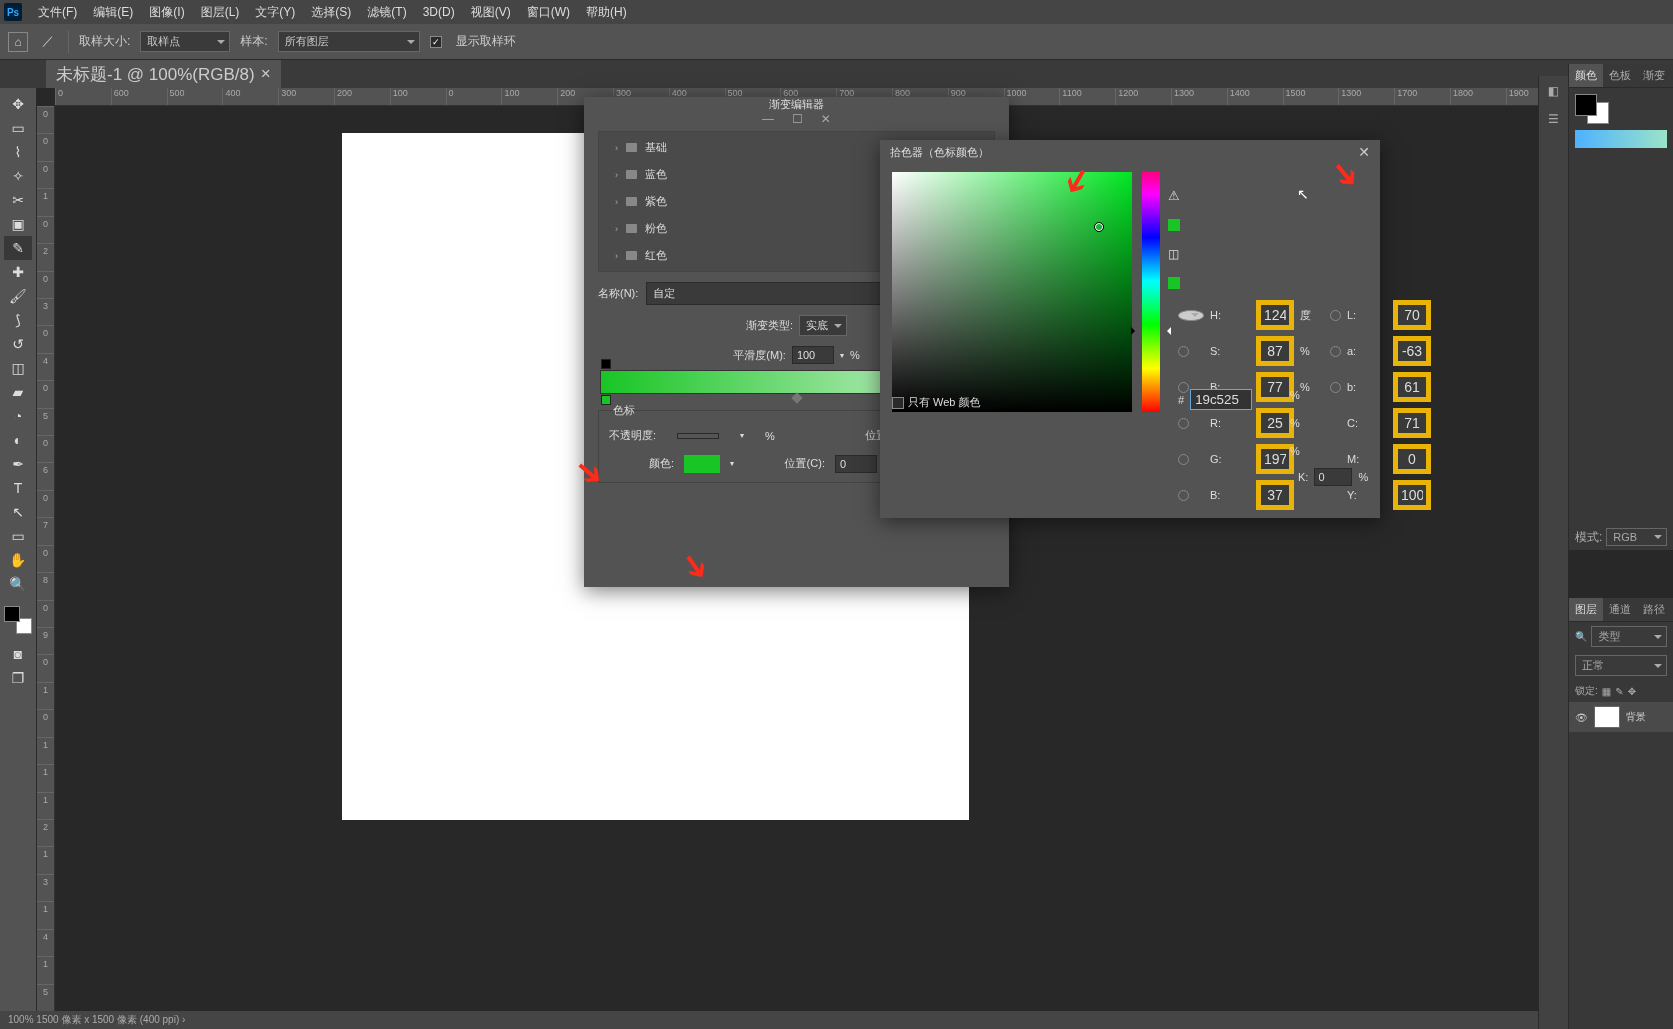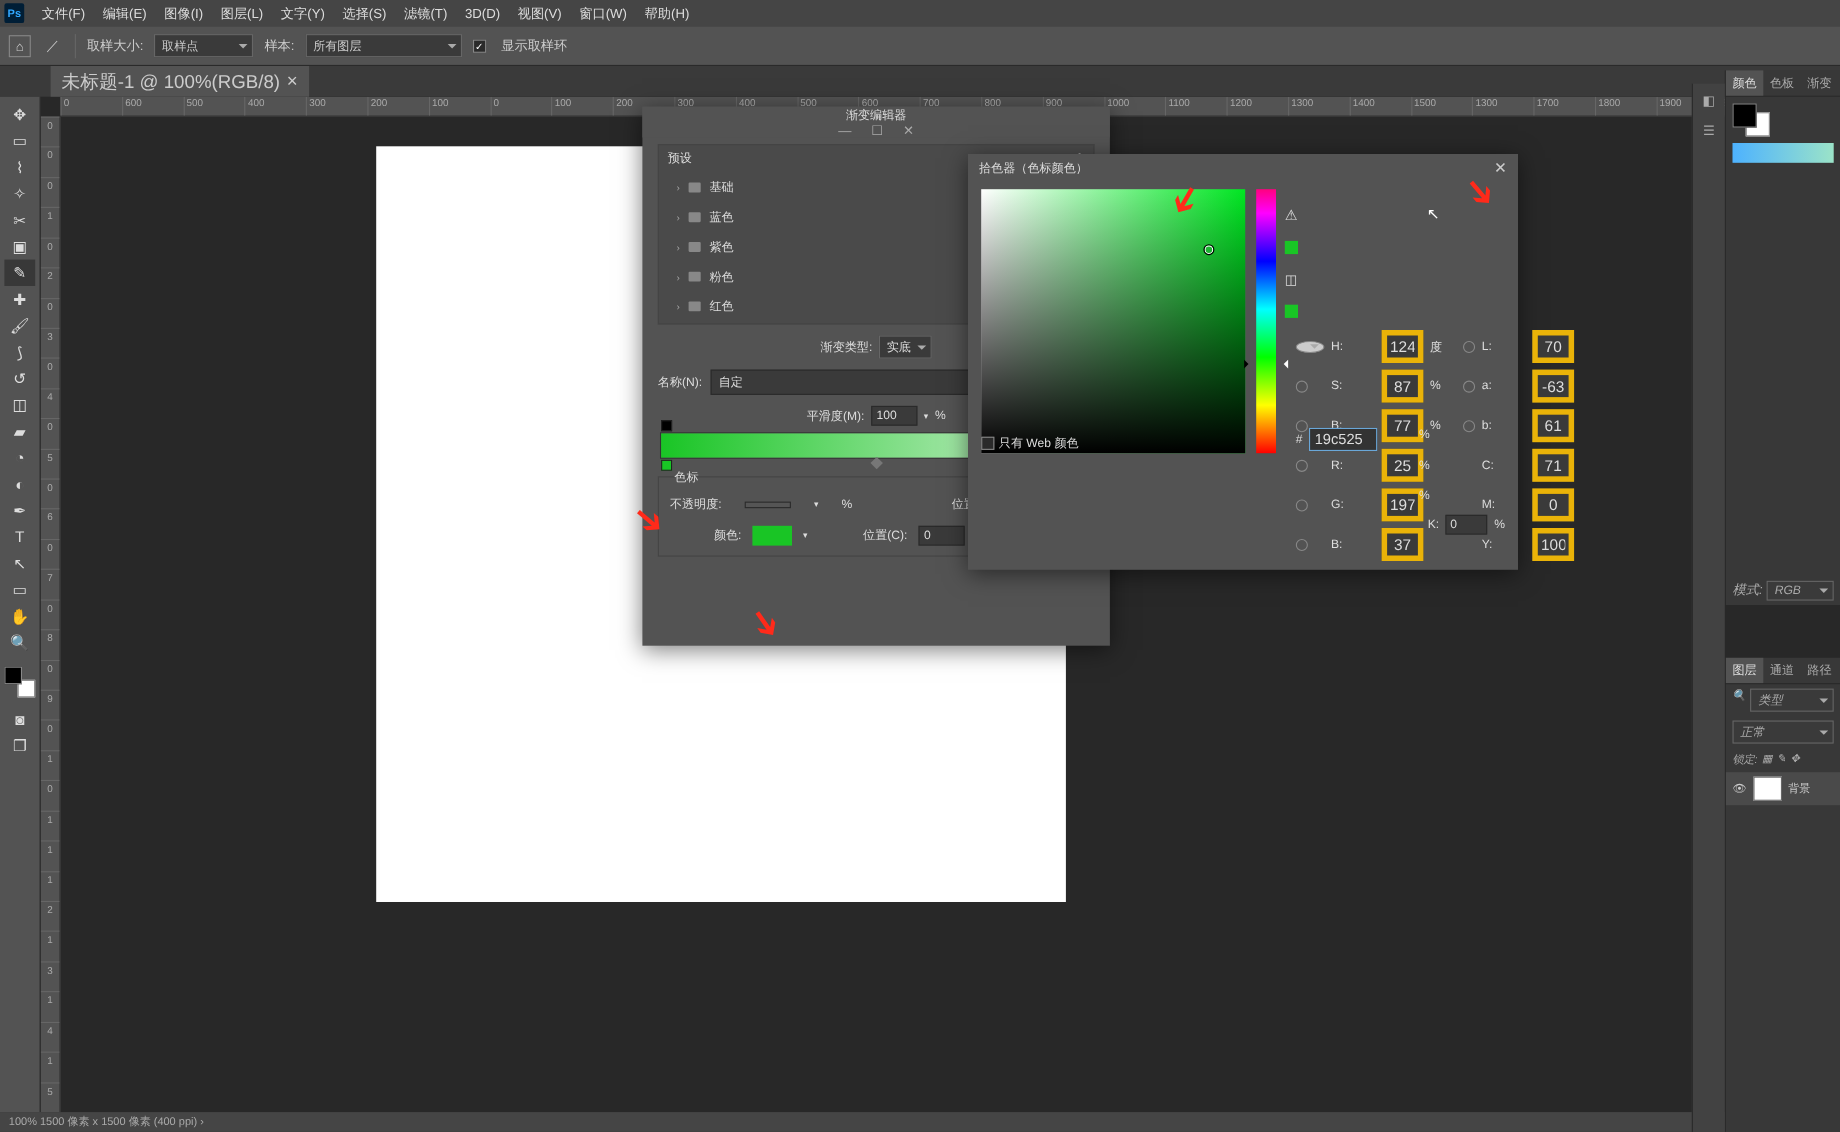--- a/index.html
+++ b/index.html
@@ -88,21 +88,21 @@
 .rtab-row { display:flex; border-bottom:1px solid #2a2a2a;}
 .rtab { padding:4px 6px; font-size:11px; color:#aaa;}
 .rtab.act { background:#535353; color:#ddd;}
 .mini-sw { display:flex; padding:6px; gap:4px; align-items:center;}
 .mini-fg,.mini-bg{width:22px;height:22px;border:1px solid #888;}
 .mini-fg{background:#000;} .mini-bg{background:#fff; margin-left:-8px; margin-top:8px;}
 .grad-strip{height:18px;margin:0 6px 6px;background:linear-gradient(90deg,#4db2ff,#9be3c8);}
 
 .layers-pnl { position:absolute; right:0; top:598px; width:105px; bottom:0; background:#383838; z-index:2; border-left:1px solid #2a2a2a; font-size:10px;}
 .layers-pnl .rtab-row{}
-.lyr-ctrl{ padding:4px 6px; display:flex; align-items:flex-start; gap:4px; color:#aaa;font-style:italic;}
+.lyr-ctrl{ padding:4px 6px; display:flex; align-items:center; gap:4px; color:#aaa;}
 .lyr-row{ padding:4px 6px; display:flex; align-items:center; gap:6px; background:#4a4a4a;}
 .lyr-thumb{ width:26px; height:22px; background:#fff; border:1px solid #666;}
 .eye{ color:#ccc;}
 
 .arrow { position:absolute; color:#ff2a1a; font-size:34px; z-index:20; transform-origin:center; pointer-events:none;}
 .close-x { font-size:14px; color:#ccc; cursor:pointer; }
 </style>
 </head>
 <body>
 
@@ -300,24 +300,20 @@
   <div class="dlg-title">
     <span>渐变编辑器</span>
     <span class="wins">
       <span>—</span>
       <span>☐</span>
       <span>✕</span>
     </span>
   </div>
   <div class="grad-body">
     <div class="preset-box">
-      <div class="preset-hd">
-        <span>预设</span>
-        <span class="gear">✿</span>
-      </div>
       <div class="preset-list" id="preset-list">
           <div class="preset-row">
             <span class="chev">›</span>
             <span class="fld"></span>
             <span>基础</span>
           </div>
           <div class="preset-row">
             <span class="chev">›</span>
             <span class="fld"></span>
             <span>蓝色</span>
@@ -332,27 +328,27 @@
             <span class="fld"></span>
             <span>粉色</span>
           </div>
           <div class="preset-row">
             <span class="chev">›</span>
             <span class="fld"></span>
             <span>红色</span>
           </div>
         </div>
     </div>
+    <div class="row">
+      <span>名称(N):</span>
+      <span class="txtin" style="flex:1">自定</span>
+    </div>
     <div class="row" style="justify-content:center;gap:6px">
       <span>渐变类型:</span>
       <span class="sel">实底</span>
-    </div>
-    <div class="row">
-      <span>名称(N):</span>
-      <span class="txtin" style="flex:1">自定</span>
     </div>
     <div class="row" style="justify-content:center;gap:6px">
       <span>平滑度(M):</span>
       <span class="small-in">100</span>
       <span style="font-size:8px">▾</span>
       <span>%</span>
     </div>
     <div class="stops-area">
       <div class="grad-preview">
         <div class="bar"></div>

